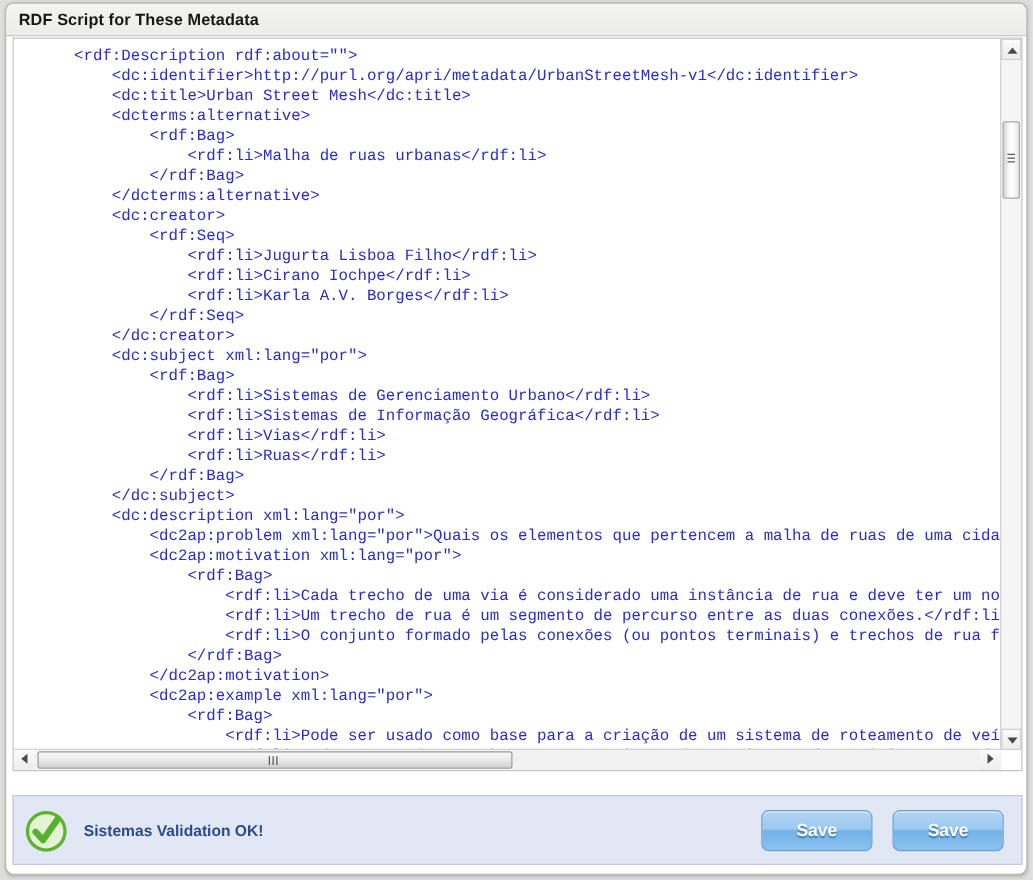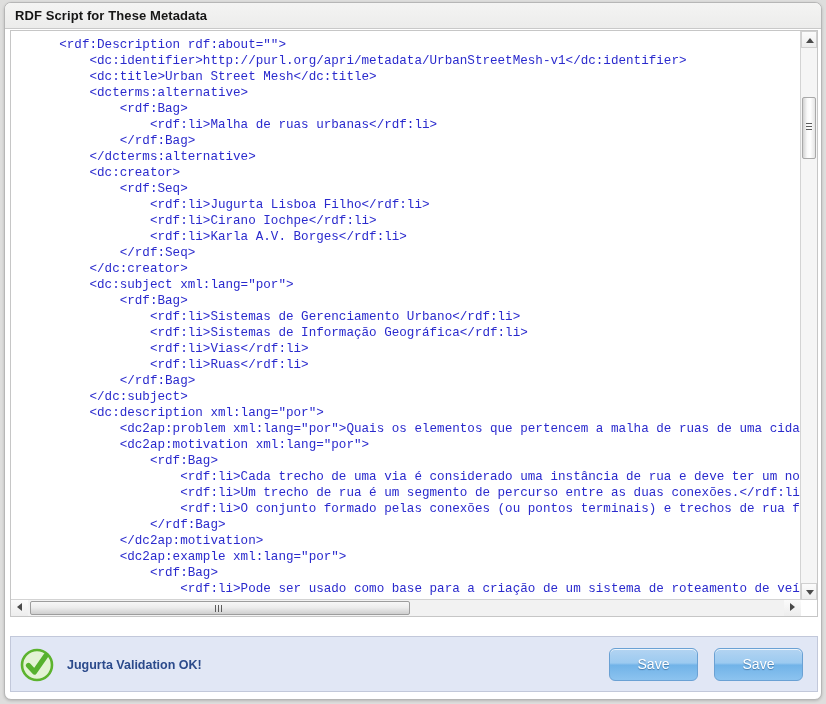--- a/index.html
+++ b/index.html
@@ -254,21 +254,21 @@
     position: absolute;
     top: 11px;
     width: 89px;
     height: 33px;
     border: 1px solid #6aa1d4;
     border-radius: 6px;
     background: linear-gradient(to bottom, #b3d4f2 0%, #9ccaf0 45%, #71b3e8 52%, #8cc3ef 100%);
     box-shadow: inset 0 1px 0 rgba(255,255,255,0.75);
     color: #ffffff;
     font-size: 14px;
-    font-weight: normal;
+    font-weight: bold;
     text-shadow: 0 1px 1px rgba(60,110,160,0.85);
     cursor: pointer;
     font-family: "Liberation Sans", sans-serif;
     padding: 0;
     line-height: 31px;
     text-align: center;
   }
   .btn-save { right: 119px; }
   .btn-close { right: 14px; }
 </style>
@@ -351,21 +351,21 @@
 
     <div class="footer">
 
       <div class="validation">
         <span class="check-icon">
           <svg width="36" height="36" viewBox="0 0 36 36" xmlns="http://www.w3.org/2000/svg">
             <circle cx="18" cy="18" r="15" fill="#e3f3d4" stroke="#5cb32e" stroke-width="2.6"></circle>
             <path d="M9.5 18.5 L15.5 25 L27 8.5" fill="none" stroke="#56b12e" stroke-width="5.2" stroke-linecap="round" stroke-linejoin="round"></path>
           </svg>
         </span>
-        <span class="validation-text">Jugurta Validation OK!</span>
+        <span class="validation-text">Sistemas Validation OK!</span>
       </div>
 
       <button class="btn btn-save">Save</button>
 
       <button class="btn btn-close">Save</button>
 
     </div>
 
   </div>
 </div>

